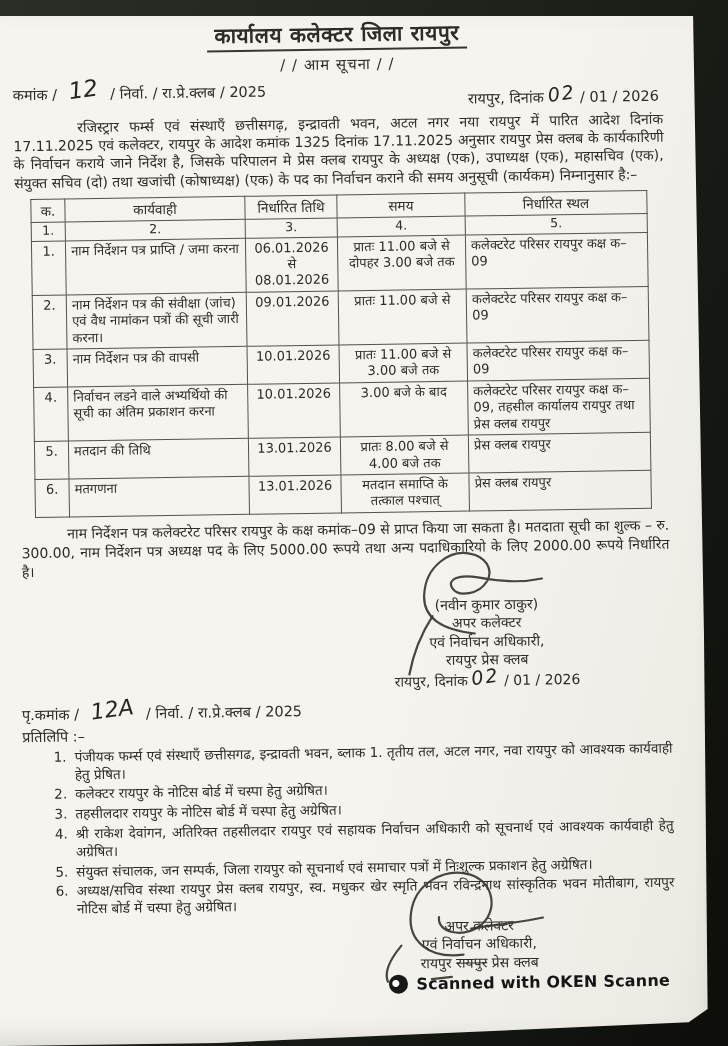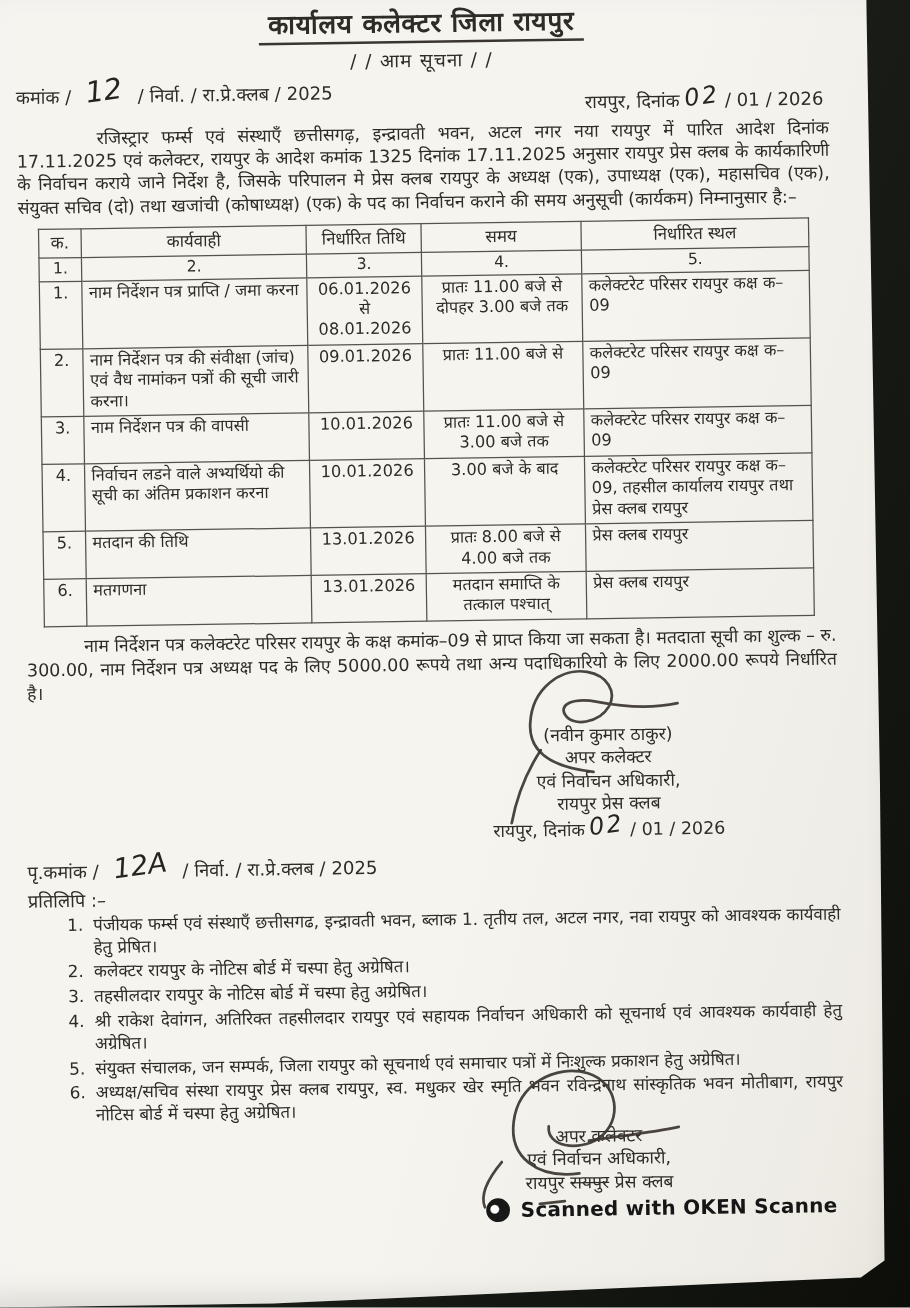--- a/index.html
+++ b/index.html
@@ -6,20 +6,21 @@
   body{
     width:728px;height:1046px;overflow:hidden;position:relative;
     background:linear-gradient(115deg,#2a2e26 0%,#1d211a 45%,#0d0e0a 100%);
     font-family:"DejaVu Sans","Liberation Sans",sans-serif;
   }
   .paper{
     position:absolute;inset:0;
     clip-path:polygon(0 0,95.2% 0,96.7% 60%,97.2% 96.4%,94.6% 97.7%,30% 99.7%,0 100%);
     background:linear-gradient(105deg,#f5f4ef 55%,#edebe4 92%,#e4e2da 100%);
     box-shadow:inset -12px -8px 22px rgba(70,70,55,.16), inset 3px 3px 12px rgba(255,255,255,.5);
+    margin-top:16px;
   }
   .content{
     position:absolute;top:8px;left:12px;width:650px;
     transform:rotate(-0.85deg);transform-origin:20px 20px;
     color:#2f2c28;
   }
   .title-wrap{text-align:center;}
   .title{
     display:inline-block;font-size:21px;font-weight:700;
     border-bottom:2px solid #3a362f;padding:0 8px 1px;letter-spacing:.5px;

